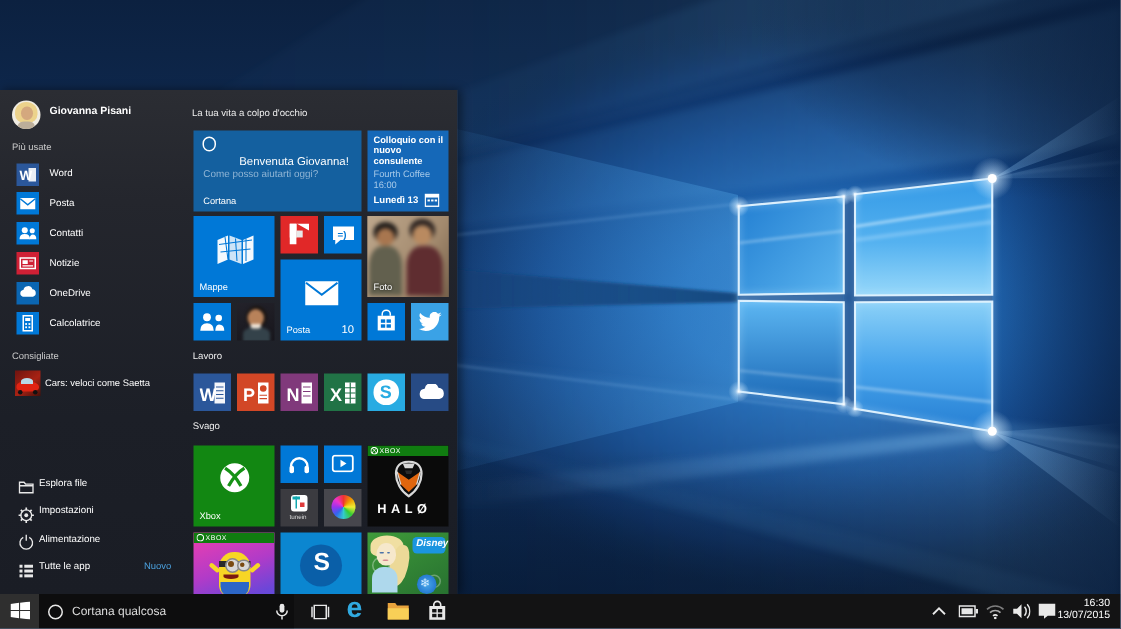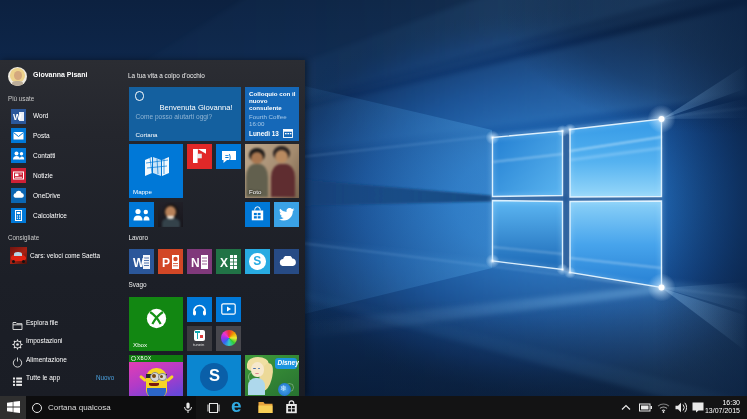--- a/index.html
+++ b/index.html
@@ -322,20 +322,28 @@
   <div class="abs" style="left:6px;top:6px;width:16px;height:14px;border-radius:50%;background:#1d1a18;"></div>
   <div class="abs" style="left:8px;top:10px;width:12px;height:12px;border-radius:50%;background:#a8764f;"></div>
     <div class="abs" style="left:3px;top:22px;width:22px;height:33px;border-radius:40% 40% 0 0;background:#62604e;"></div>
   <div class="abs" style="left:30px;top:4px;width:17px;height:15px;border-radius:50%;background:#2a2220;"></div>
   <div class="abs" style="left:32px;top:8px;width:13px;height:13px;border-radius:50%;background:#b98a60;"></div>
   <div class="abs" style="left:28px;top:22px;width:24px;height:33px;border-radius:40% 40% 0 0;background:#5f2d30;"></div>
   </div>
       <div class="lbl" style="left:4.5px;bottom:3.5px;font-size:6.2px;text-shadow:0 0 2px #000;">Foto</div>
 </div>
 
+<div class="tile" style="left:186.5px;top:172.5px;width:54.5px;height:54.5px;background:#0078d7;">
+  <svg class="abs" style="left:16px;top:14px" width="23" height="17" viewBox="0 0 23 17">
+        <rect x="0.5" y="0.5" width="22" height="16" fill="#fff"></rect>
+        <polyline points="1,1.5 11.5,9.5 22,1.5" fill="none" stroke="#0078d7" stroke-width="1.4"></polyline>
+      </svg>
+  <div class="lbl" style="left:4.5px;bottom:3.5px;font-size:6.2px;">Posta</div>
+  <div class="lbl" style="right:5px;bottom:3px;font-size:7.5px;">10</div>
+</div>
 
 <div class="tile" style="left:128.5px;top:201.5px;width:25.5px;height:25.5px;background:#0078d7;">
   <svg class="abs" style="left:4px;top:6px" width="18" height="14" viewBox="0 0 18 14">
         <circle cx="5" cy="3.5" r="2.6" fill="#fff"></circle>
         <path d="M0.5 12.5 Q0.5 7.5 5 7.5 Q9.5 7.5 9.5 12.5 Z" fill="#fff"></path>
         <circle cx="12.8" cy="4" r="2.2" fill="#fff"></circle>
         <path d="M10.5 12.5 Q10.8 8.3 13 8.3 Q16.5 8.3 16.5 12.5 Z" fill="#fff"></path>
       </svg>
 </div>
 
@@ -443,20 +451,36 @@
       </svg>
 </div>
 
 <div class="tile" style="left:215.5px;top:296.5px;width:25.5px;height:25.5px;background:#0078d7;">
   <svg class="abs" style="left:5.5px;top:6.5px" width="15" height="12" viewBox="0 0 15 12">
         <rect x="0.8" y="0.8" width="13.4" height="10.4" rx="1.5" fill="none" stroke="#fff" stroke-width="1.2"></rect>
         <path d="M6 3.5 l4 2.5 l-4 2.5 Z" fill="#fff"></path>
       </svg>
 </div>
 
+<div class="tile" style="left:244.5px;top:296.5px;width:54.5px;height:54.5px;background:#0a0a0a;">
+  <div class="abs" style="left:0;top:0;width:100%;height:7.5px;background:#107c10;"></div>
+  <svg class="abs" style="left:2px;top:1.5px" width="5" height="5" viewBox="0 0 5 5">
+        <circle cx="2.5" cy="2.5" r="2.2" fill="none" stroke="#fff" stroke-width="0.7"></circle>
+        <path d="M1.2 1 c0.8 0.5 2 1.7 2.7 3 M3.8 1 c-0.8 0.5 -2 1.7 -2.7 3" stroke="#fff" stroke-width="0.6" fill="none"></path>
+      </svg>
+  <div class="lbl" style="left:8.5px;top:1.8px;font-size:4.6px;letter-spacing:0.4px;">XBOX</div>
+  <svg class="abs" style="left:16px;top:10px" width="23" height="25" viewBox="0 0 23 25">
+        <path d="M11.5 0.8 C6 0.8 3 3.8 3 8.8 c0 5.5 3 11.5 8.5 15 c5.5 -3.5 8.5 -9.5 8.5 -15 c0 -5 -3 -8 -8.5 -8 Z" fill="#0c0c0c" stroke="#d8d8d8" stroke-width="1.5"></path>
+        <path d="M7.5 2 h8 l-1.4 3.2 h-5.2 Z" fill="#d8d8d8"></path>
+        <path d="M3.8 7.5 L11.5 12.8 L19.2 7.5 L16.8 16 L11.5 21 L6.2 16 Z" fill="#e0660e"></path>
+        <path d="M9 6.6 h5 l-0.9 2.4 h-3.2 Z" fill="#2a2a2a"></path>
+        <path d="M3.8 7.5 L6.2 16 M19.2 7.5 L16.8 16" stroke="#d8d8d8" stroke-width="0.8"></path>
+      </svg>
+  <div class="lbl" style="left:7px;top:37px;font-size:8.5px;letter-spacing:3px;font-weight:700;">HALØ</div>
+</div>
 
 <div class="tile" style="left:186.5px;top:325.5px;width:25.5px;height:25.5px;background:#3b3b40;">
   <g></g>
   <div class="abs" style="left:7px;top:4px;width:11px;height:11px;background:#fff;border-radius:2px;"></div>
   <div class="abs" style="left:8.6px;top:5.6px;width:5px;height:1.8px;background:#12a8b0;"></div>
   <div class="abs" style="left:10.1px;top:5.6px;width:1.8px;height:7.5px;background:#12a8b0;"></div>
   <div class="abs" style="left:13.6px;top:9.4px;width:3.2px;height:3.2px;background:#e03c3c;"></div>
   <div class="lbl" style="left:6.5px;top:16.5px;font-size:4.2px;color:#ddd;">tunein</div>
 </div>
 

